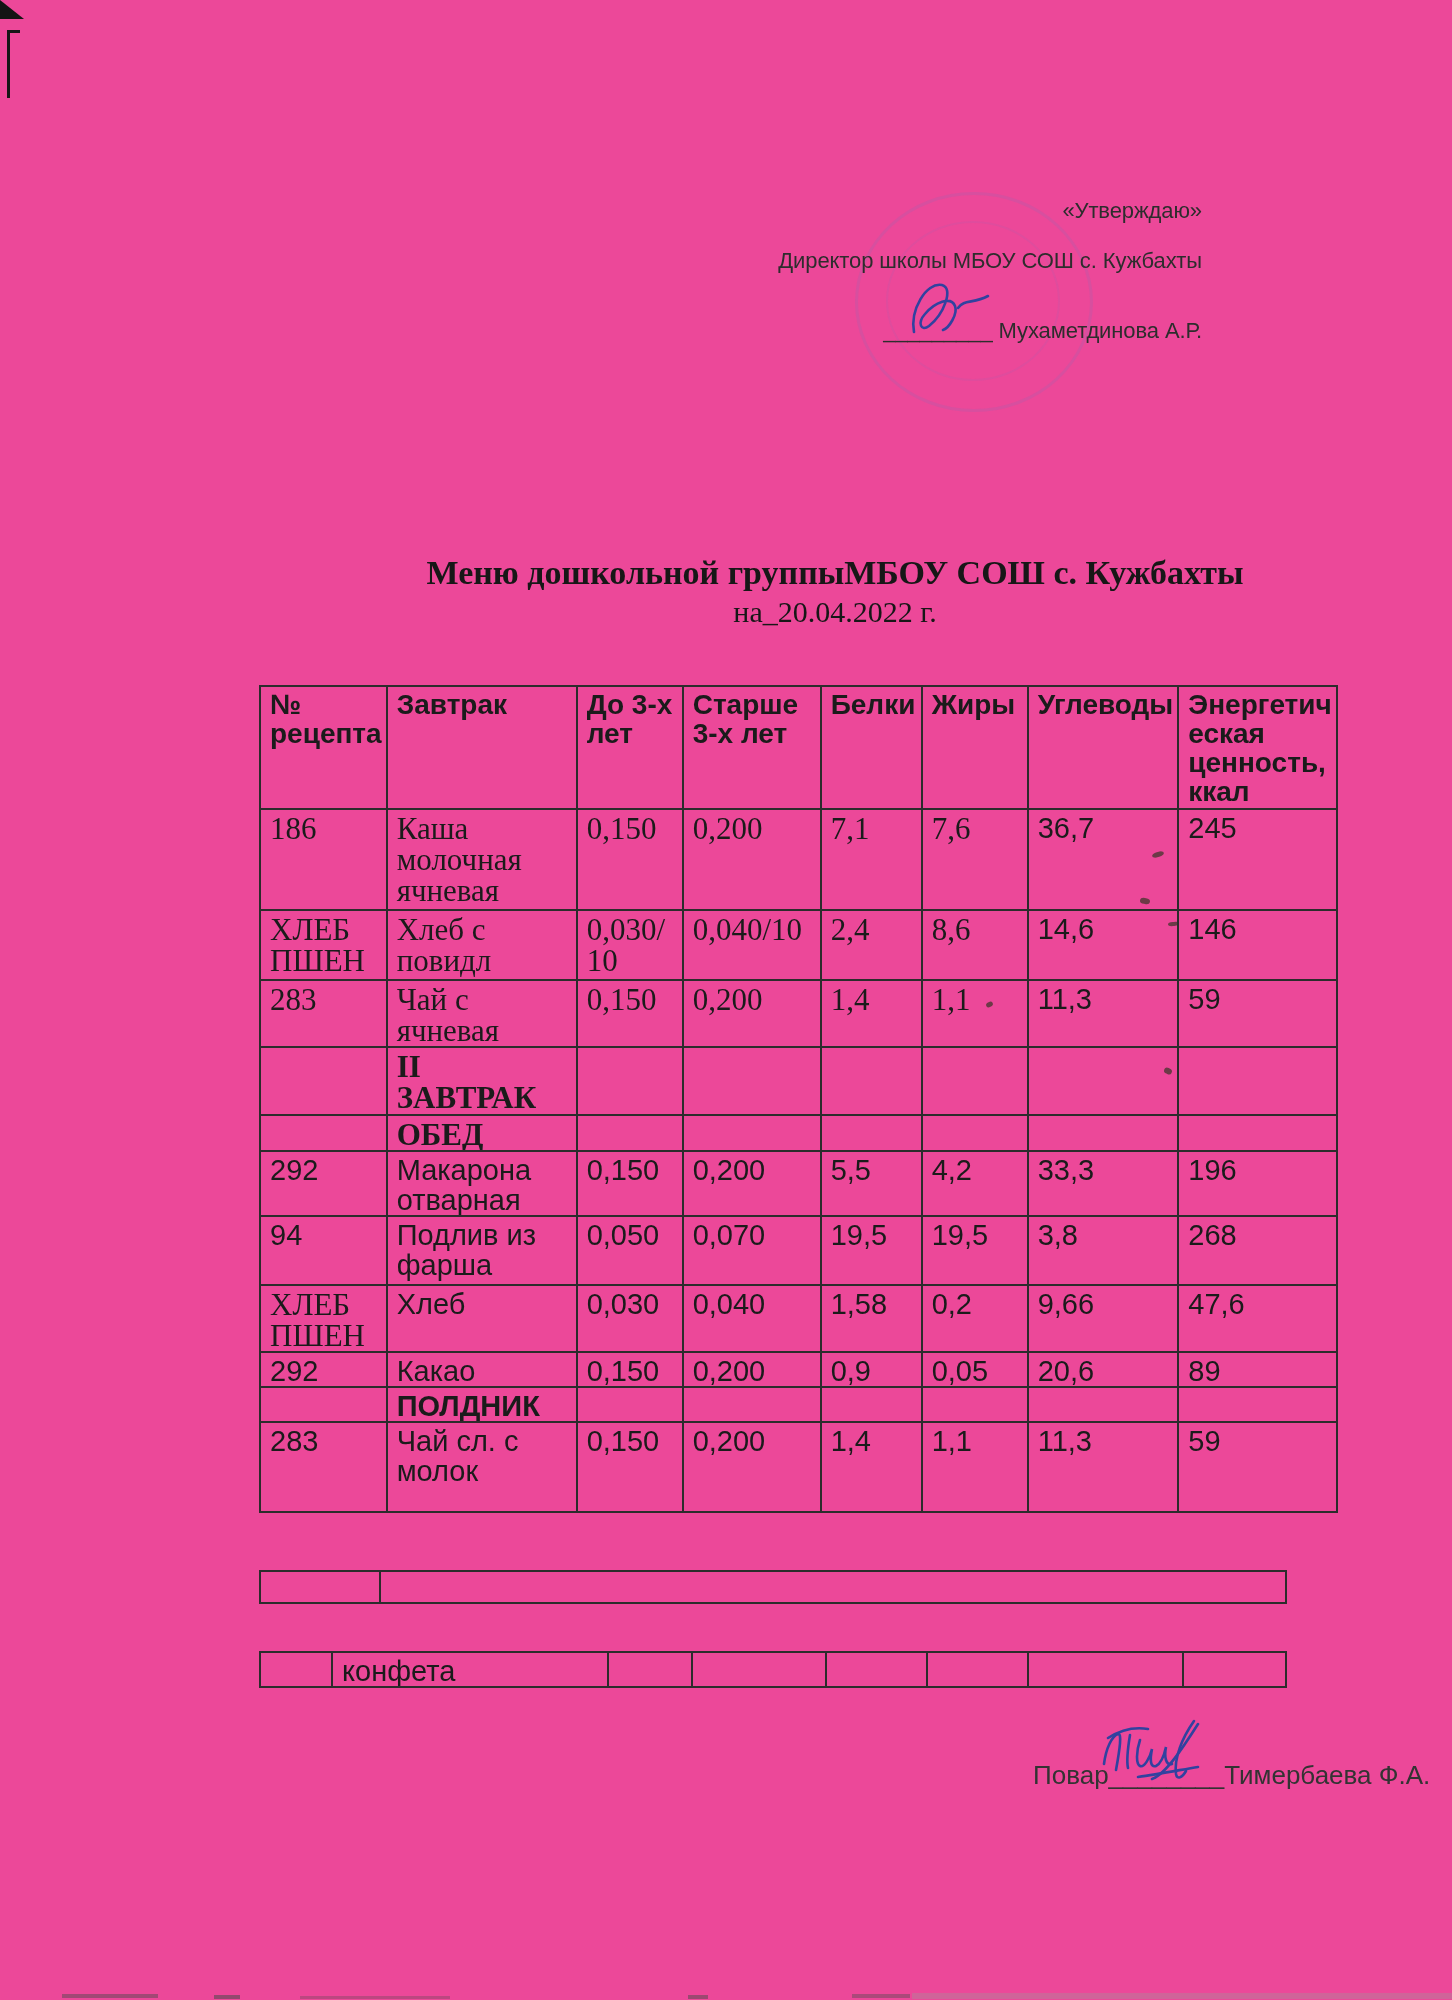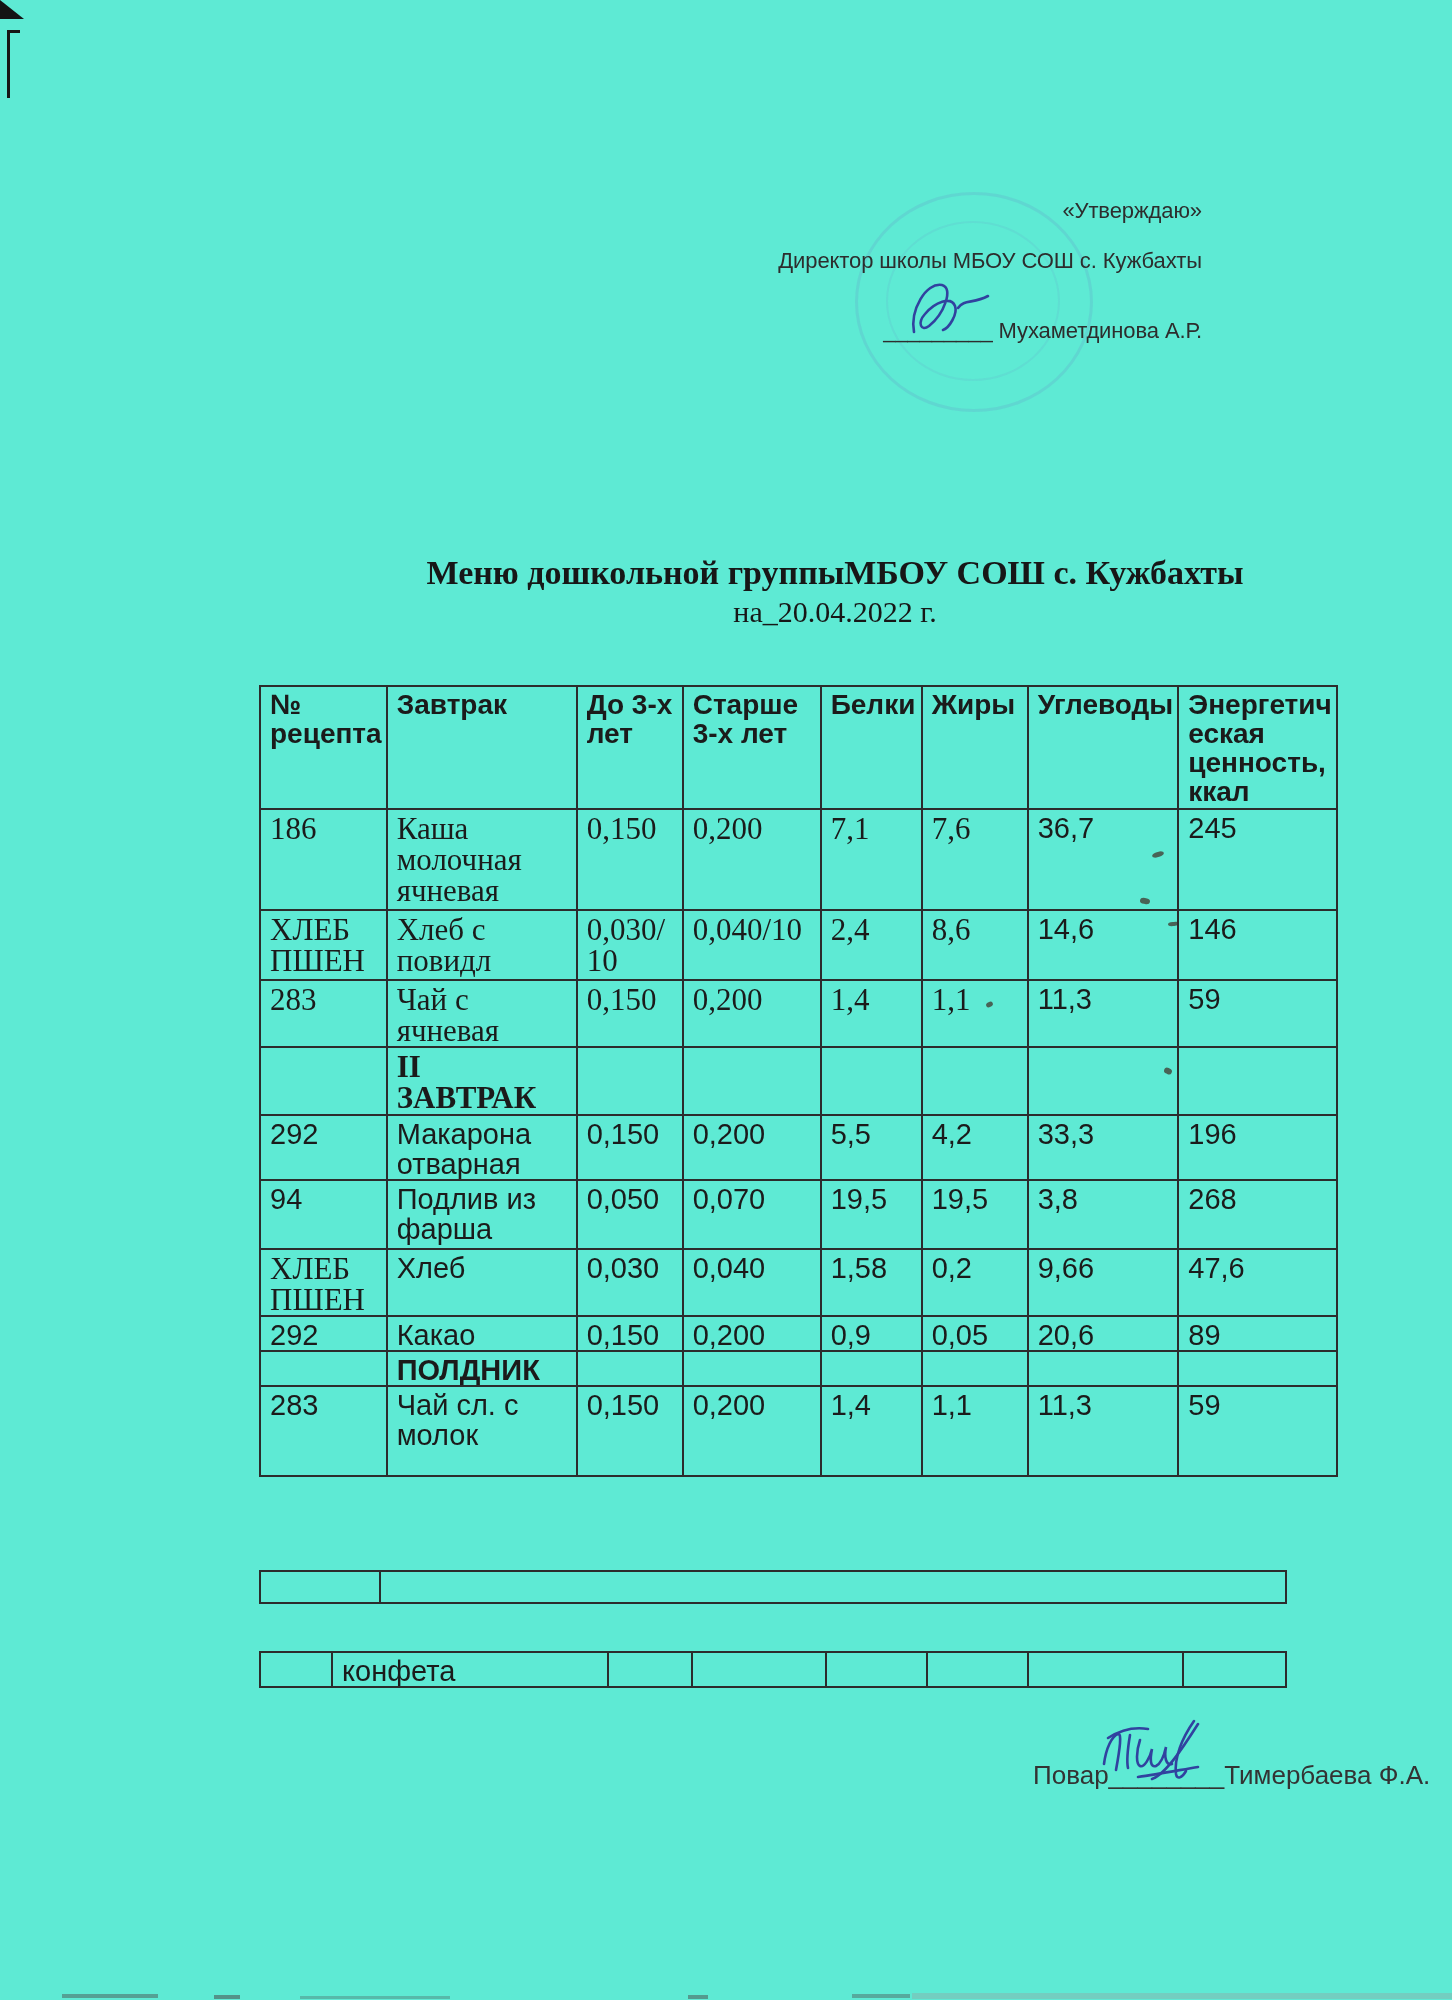--- a/index.html
+++ b/index.html
@@ -4,21 +4,21 @@
 <style>
   html,body { margin:0; padding:0; }
   body {
     width:1452px; height:2000px;
     background:#ffffff;
     font-family:"Liberation Sans", sans-serif;
     color:#222;
     position:relative;
     overflow:hidden;
   }
-  .page { position:absolute; inset:0; background:#5eead4; }
+  .page { position:absolute; inset:0; background:#ec4899; }
 
   
   .appr {
     position:absolute; right:250px;
     font-size:22px; color:#2d2d2d;
     white-space:nowrap; text-align:right;
     letter-spacing:-0.1px;
   }
   .appr1 { top:198px; }
   .appr2 { top:248px;text-align:right; }
@@ -185,20 +185,30 @@
       <td class="sf"></td>
       <td class="sf b">II
 ЗАВТРАК</td>
       <td></td>
       <td></td>
       <td></td>
       <td></td>
       <td></td>
       <td></td>
     </tr>
+    <tr style="height:31px">
+      <td class="sf"></td>
+      <td class="sf b">ОБЕД</td>
+      <td></td>
+      <td></td>
+      <td></td>
+      <td></td>
+      <td></td>
+      <td></td>
+    </tr>
     <tr style="height:64px">
       <td>292</td>
       <td>Макарона
 отварная</td>
       <td>0,150</td>
       <td>0,200</td>
       <td>5,5</td>
       <td>4,2</td>
       <td>33,3</td>
       <td>196</td>

